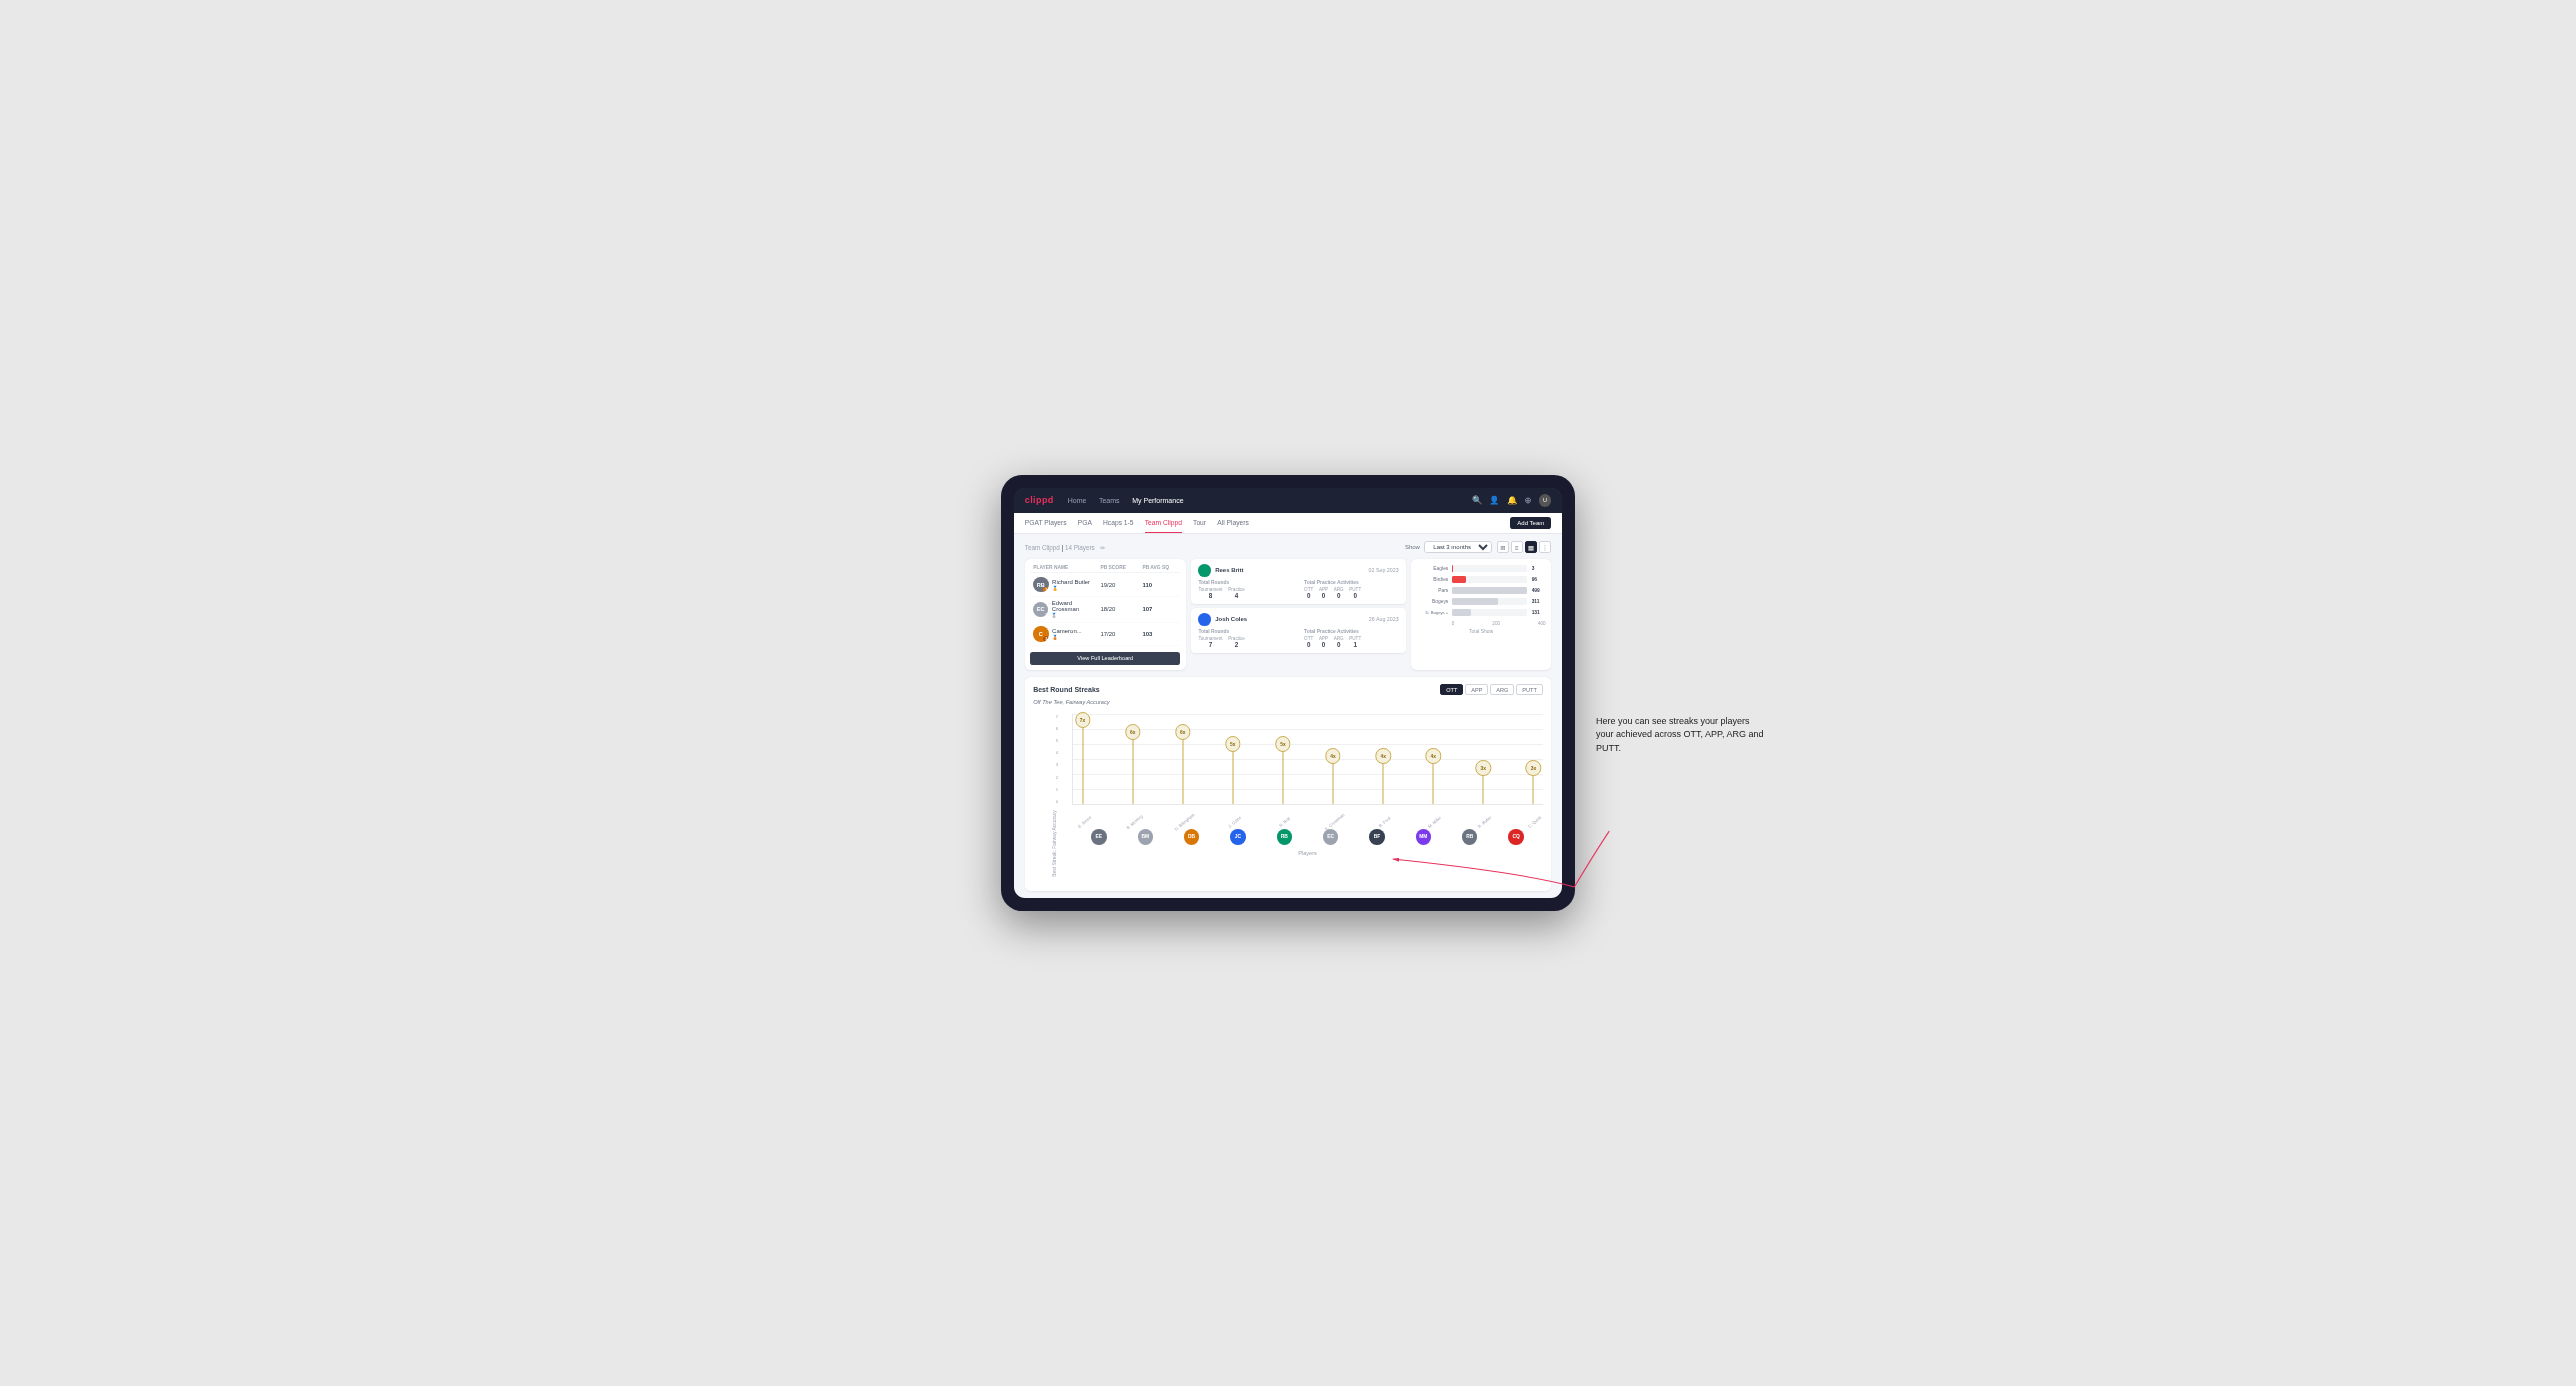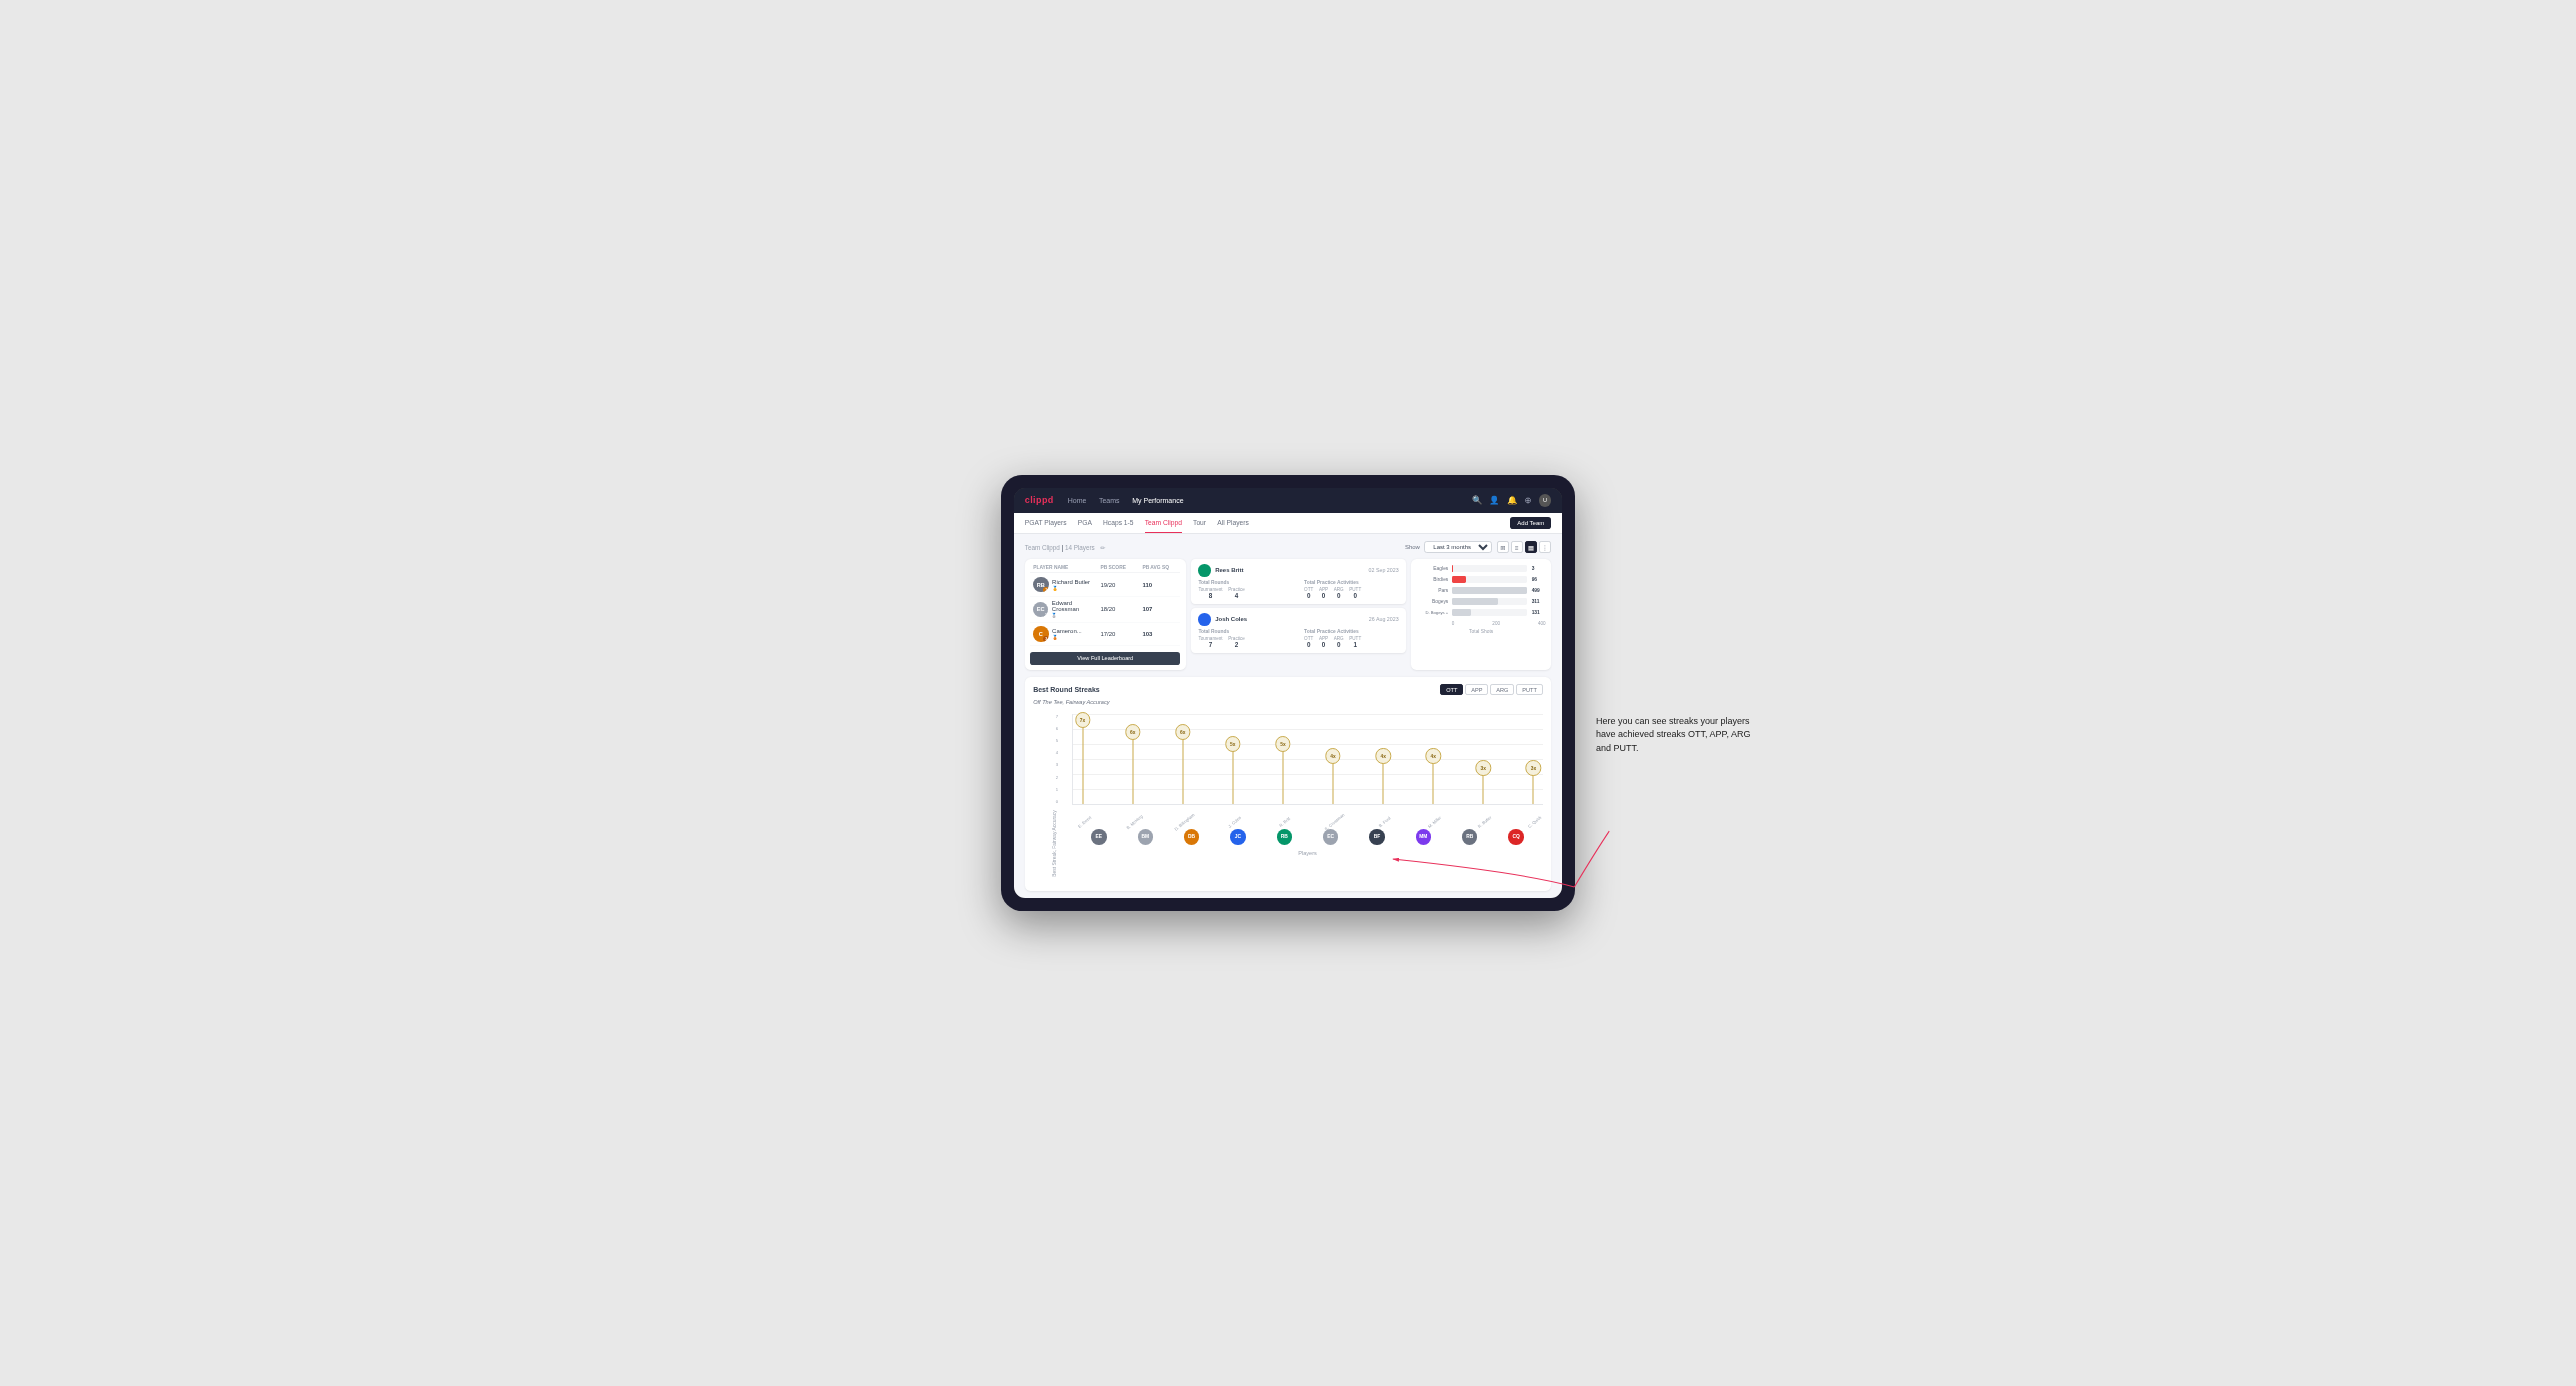--- a/index.html
+++ b/index.html
@@ -777,21 +777,21 @@
 
             <div style="text-align:center; font-size:5.6px; color:#9ca3af; margin-top:5.6px;">Players</div>
           </div>
         </div>
 
       </div>
     </div>
   </div>
 
   <div class="annotation-box" style="position:absolute; right:-189px; top:55%; width:168px;">
-    <p style="font-size:9px; line-height:1.5; color:#1a1a1a;">Here you can see streaks your players have achieved streaks OTT, APP, ARG and PUTT.</p>
+    <p style="font-size:9px; line-height:1.5; color:#1a1a1a;">Here you can see streaks your players your achieved across OTT, APP, ARG and PUTT.</p>
   </div>
 
   <svg style="position:absolute; top:0; left:0; width:100%; height:100%; pointer-events:none; overflow:visible;" viewBox="0 0 820 624" width="574" height="437">
 
     <path d="M 820 590 Q 750 570 560 550" stroke="#e8305a" stroke-width="1.5" fill="none" marker-end="url(#arrowhead)"></path>
 
     <path d="M 820 590 Q 850 540 870 510" stroke="#e8305a" stroke-width="1.5" fill="none"></path>
     <defs>
       <marker id="arrowhead" markerWidth="6" markerHeight="4" refX="6" refY="2" orient="auto">
         <polygon points="0 0, 6 2, 0 4" fill="#e8305a"></polygon>

